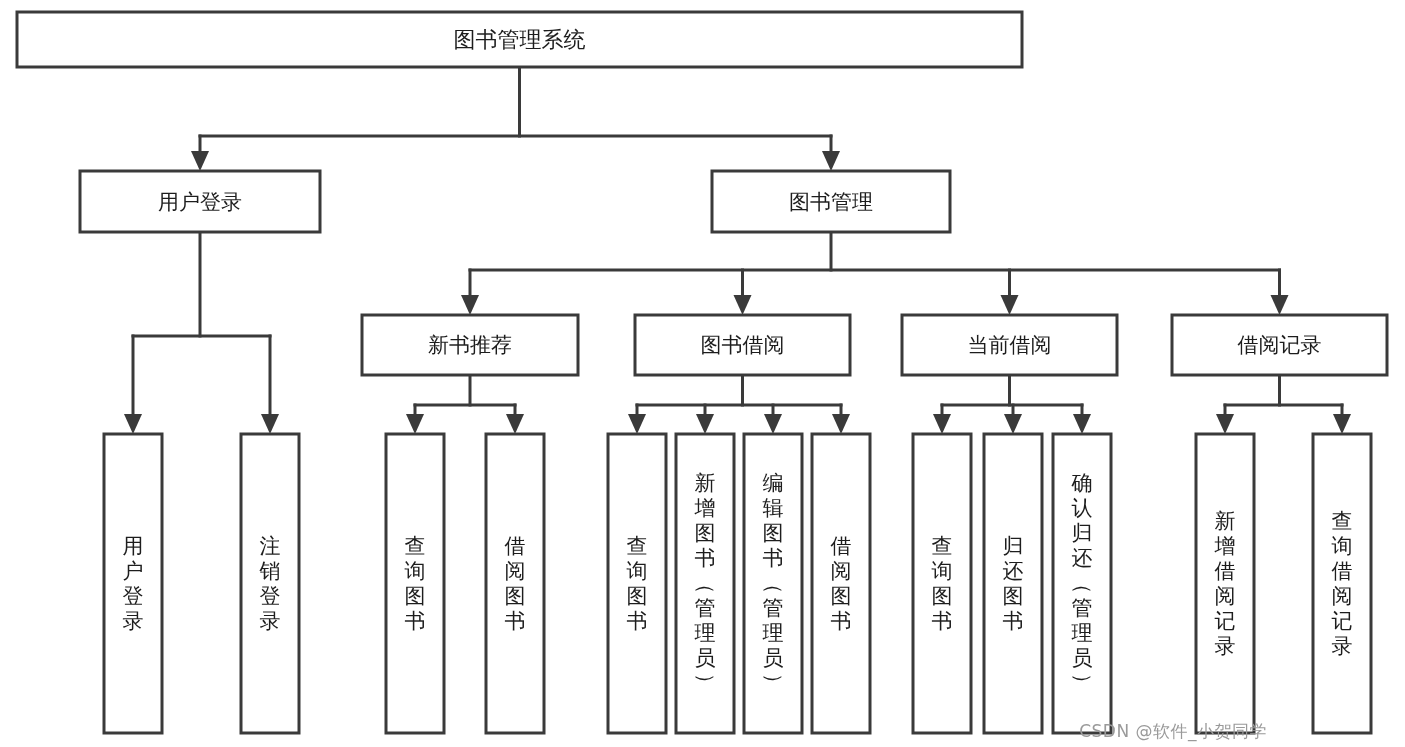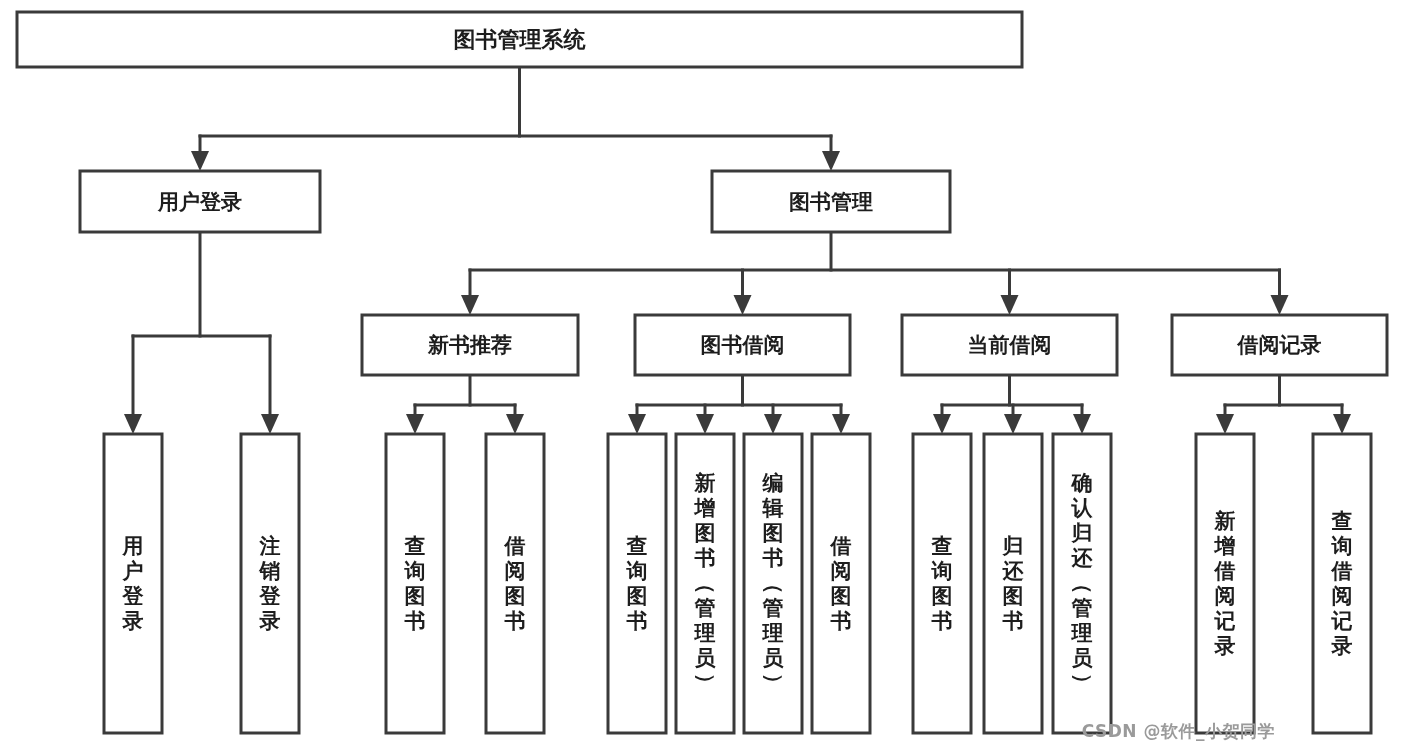--- a/index.html
+++ b/index.html
@@ -11,21 +11,20 @@
     width: 1405px;
     height: 747px;
     font-family: "DejaVu Sans", "Liberation Sans", sans-serif;
     overflow: hidden;
   }
   #diagram-root {
     position: relative;
     width: 1287px;
     height: 747px;
     background: #ffffff;
-    font-weight: bold;
   }
   svg.diagram-canvas {
     position: absolute;
     left: 0;
     top: 0;
     width: 1405px;
     height: 747px;
   }
   .node-rect {
     fill: #ffffff;
@@ -66,21 +65,21 @@
     line-height: 25px;
     color: #1d1d1d;
     text-align: center;
   }
   .vlabel-char.rot {
     transform: rotate(90deg);
     display: block;
   }
   .watermark {
     position: absolute;
-    right: 12px;
+    right: 20px;
     bottom: 4px;
     font-family: "DejaVu Sans", "Liberation Sans", sans-serif;
     font-size: 17px;
     color: #9a9a9a;
     white-space: nowrap;
     letter-spacing: 0.5px;
   }
 </style>
 </head>
 <body>

